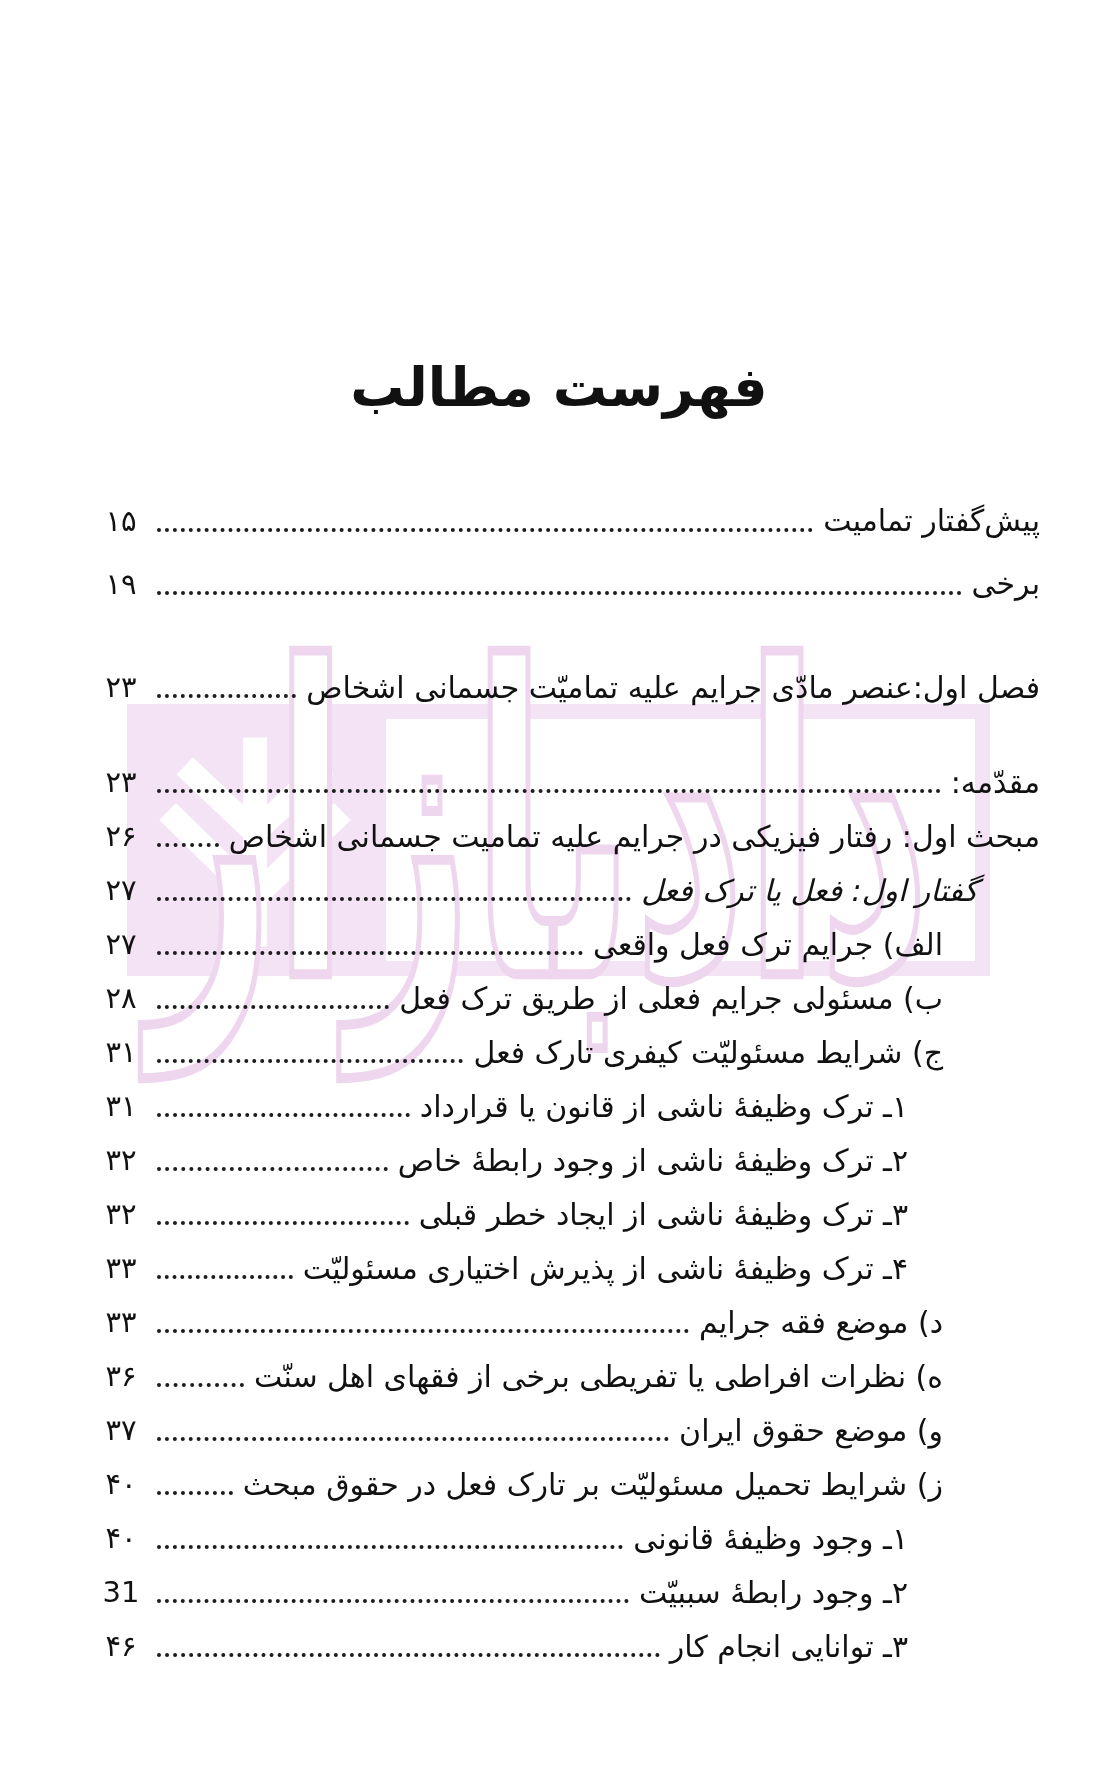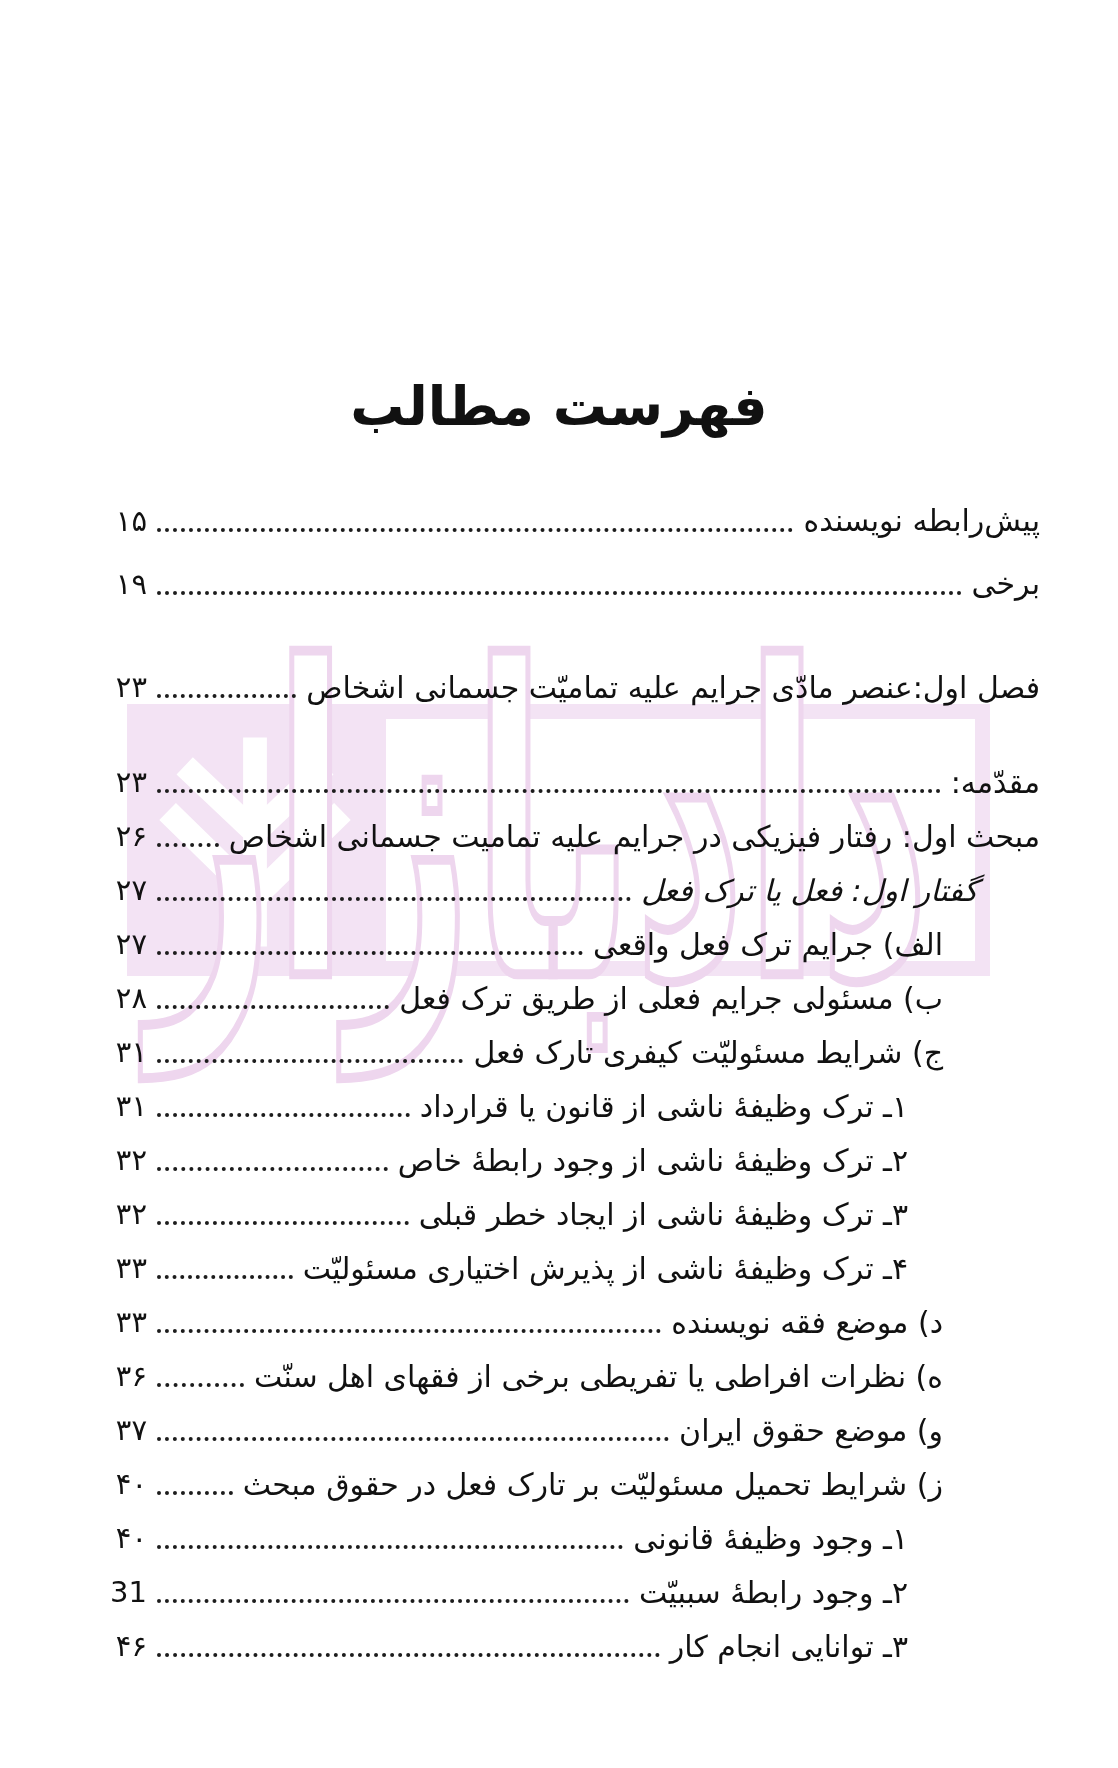--- a/index.html
+++ b/index.html
@@ -23,40 +23,40 @@
     text-align:center;white-space:nowrap;line-height:1;
     transform:translateY(-54%) scale(0.72,1.42);
     font-size:300px;font-weight:bold;
     color:#ffffff;
     -webkit-text-stroke:7px #eed6ee;
     letter-spacing:-12px;
   }
   
   .textlayer{position:absolute;inset:0;z-index:2;}
   .doc-title{
-    position:absolute;top:339px;left:0;right:0;
+    position:absolute;top:320px;left:0;right:0;
     text-align:center;
     font-size:54px;font-weight:bold;
   }
   .front-list{position:absolute;top:489px;right:78px;left:95px;}
   .front-list .row{height:63px;}
   .chapter-row{position:absolute;top:660px;right:78px;left:95px;height:54px;}
   .chapter-row .label{font-size:33px;font-weight:bold;}
   .main-list{position:absolute;top:755px;right:78px;left:95px;}
   .main-list .row{height:54px;}
   .row{display:flex;align-items:center;}
   .row .label{white-space:nowrap;font-size:30px;}
   .row .dots{
     flex:1;height:0;
     border-bottom:4px dotted #1c1c1c;
     margin:0 10px;
     transform:translateY(9px);
     min-width:20px;
   }
-  .row .num{font-size:29px;min-width:52px;text-align:right;}
+  .row .num{font-size:29px;min-width:52px;text-align:center;}
   .lvl1{padding-right:62px;}
   .lvl2{padding-right:97px;}
   .lvl3{padding-right:132px;}
   .style-bold .label{font-weight:normal;}
   .style-bold-italic .label{font-weight:normal;font-style:italic;}
 </style>
 </head>
 <body>
 
 <div class="page">
@@ -76,21 +76,21 @@
     <div class="wm-frame"></div>
     <div class="wm-word">دادبازار</div>
   </div>
 
   <div class="textlayer">
 
     <h1 class="doc-title">فهرست مطالب</h1>
 
     <div class="front-list" id="front-list">
         <div class="row lvl0 style-normal">
-          <span class="label">پیش‌رابطه نویسنده</span>
+          <span class="label">پیش‌گفتار تمامیت</span>
           <span class="dots"></span>
           <span class="num">۱۵</span>
         </div>
         <div class="row lvl0 style-normal">
           <span class="label">برخی</span>
           <span class="dots"></span>
           <span class="num">۱۹</span>
         </div>
       </div>
 
@@ -145,21 +145,21 @@
           <span class="label">۳ـ ترک وظیفهٔ ناشی از ایجاد خطر قبلی</span>
           <span class="dots"></span>
           <span class="num">۳۲</span>
         </div>
         <div class="row lvl3 style-normal">
           <span class="label">۴ـ ترک وظیفهٔ ناشی از پذیرش اختیاری مسئولیّت</span>
           <span class="dots"></span>
           <span class="num">۳۳</span>
         </div>
         <div class="row lvl2 style-normal">
-          <span class="label">د) موضع فقه نویسنده</span>
+          <span class="label">د) موضع فقه جرایم</span>
           <span class="dots"></span>
           <span class="num">۳۳</span>
         </div>
         <div class="row lvl2 style-normal">
           <span class="label">ه) نظرات افراطی یا تفریطی برخی از فقهای اهل سنّت</span>
           <span class="dots"></span>
           <span class="num">۳۶</span>
         </div>
         <div class="row lvl2 style-normal">
           <span class="label">و) موضع حقوق ایران</span>

